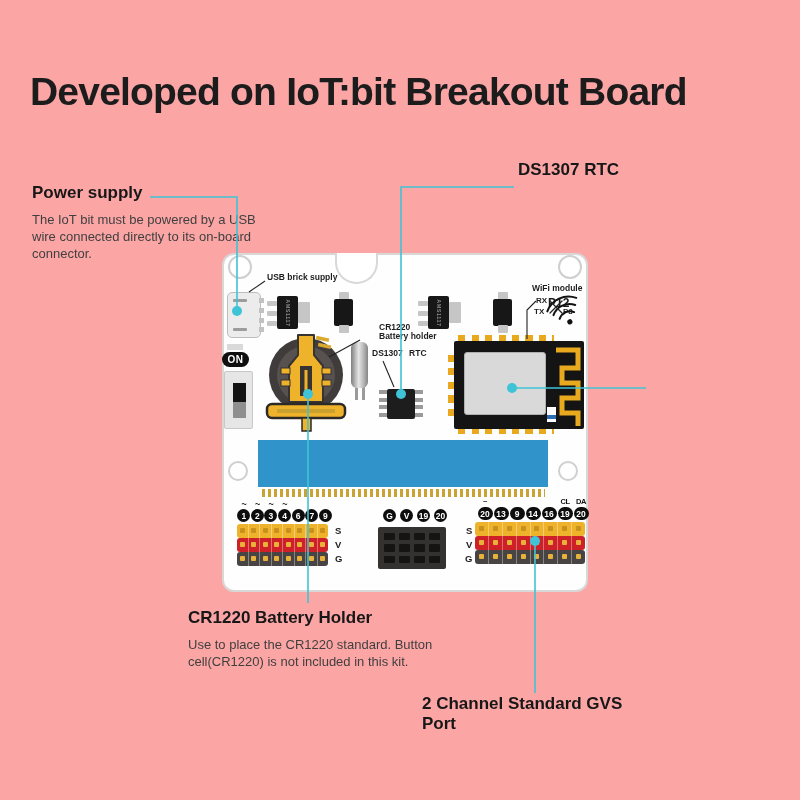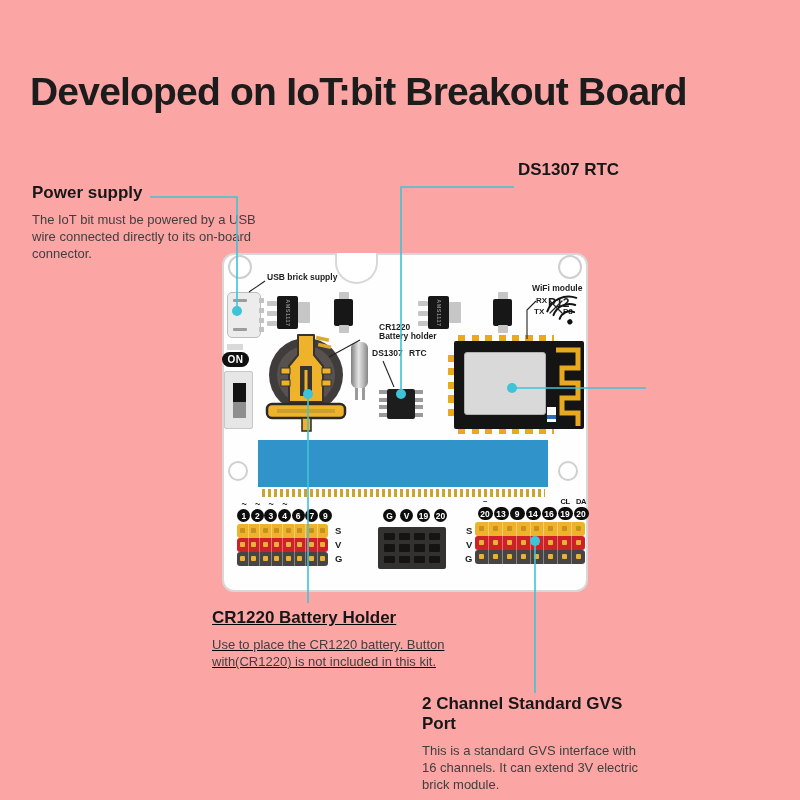--- a/index.html
+++ b/index.html
@@ -10,21 +10,21 @@
   .page-title{position:absolute;left:30px;top:70px;margin:0;font-size:39px;
               font-weight:bold;color:#1c1c1c;letter-spacing:-0.8px;white-space:nowrap;}
 
   
   .callout{position:absolute;}
   .callout h2{margin:0;font-size:17px;font-weight:bold;color:#171717;letter-spacing:0;}
   .callout p{margin:8px 0 0 0;font-size:13px;line-height:1.32;color:#3f3f3f;}
   #co-power  {left:32px;  top:183px; width:224px;}
   #co-ds1307 {left:518px; top:160px; width:186px;}
   #co-esp    {left:603px; top:396px; width:195px;}
-  #co-cr1220 {left:212px; top:608px; width:264px;text-decoration:underline;}
+  #co-cr1220 {left:188px; top:608px; width:264px;}
   #co-gvs    {left:422px; top:694px; width:228px;}
 
   
   .board{position:absolute;left:222px;top:253px;width:366px;height:339px;
          background:#fefefe;border:2px solid #d8d8d8;border-radius:12px;box-sizing:border-box;}
   .notch{position:absolute;left:335px;top:253px;width:43px;height:31px;background:#ffffff;
          border:2px solid #d8d8d8;border-top:none;border-radius:0 0 22px 22px;box-sizing:border-box;}
   .hole{position:absolute;background:#fff;border:2px solid #cfcfcf;border-radius:50%;box-sizing:border-box;}
   #hole-tl{left:228px;top:255px;width:24px;height:24px;}
   #hole-tr{left:558px;top:255px;width:24px;height:24px;}
@@ -136,25 +136,24 @@
 
   <section class="callout" id="co-power">
     <h2>Power supply</h2>
     <p>The IoT bit must be powered by a USB wire connected directly to its on-board connector.</p>
   </section>
   <section class="callout" id="co-ds1307">
     <h2>DS1307 RTC</h2>
   </section>
   <section class="callout" id="co-cr1220">
     <h2>CR1220 Battery Holder</h2>
-    <p>Use to place the CR1220 battery. Button with(CR1220) is not included in this kit.</p>
+    <p>Use to place the CR1220 standard. Button cell(CR1220) is not included in this kit.</p>
   </section>
   <section class="callout" id="co-gvs">
     <h2>2 Channel Standard GVS Port</h2>
-    <p>This is a standard GVS interface with 16 channels. It can extend 3V electric brick module.</p>
   </section>
 
   <div class="board"></div>
   <div class="notch"></div>
   <div class="hole" id="hole-tl"></div>
   <div class="hole" id="hole-tr"></div>
   <div class="hole" id="hole-ml"></div>
   <div class="hole" id="hole-mr"></div>
 
   <div class="usb">

